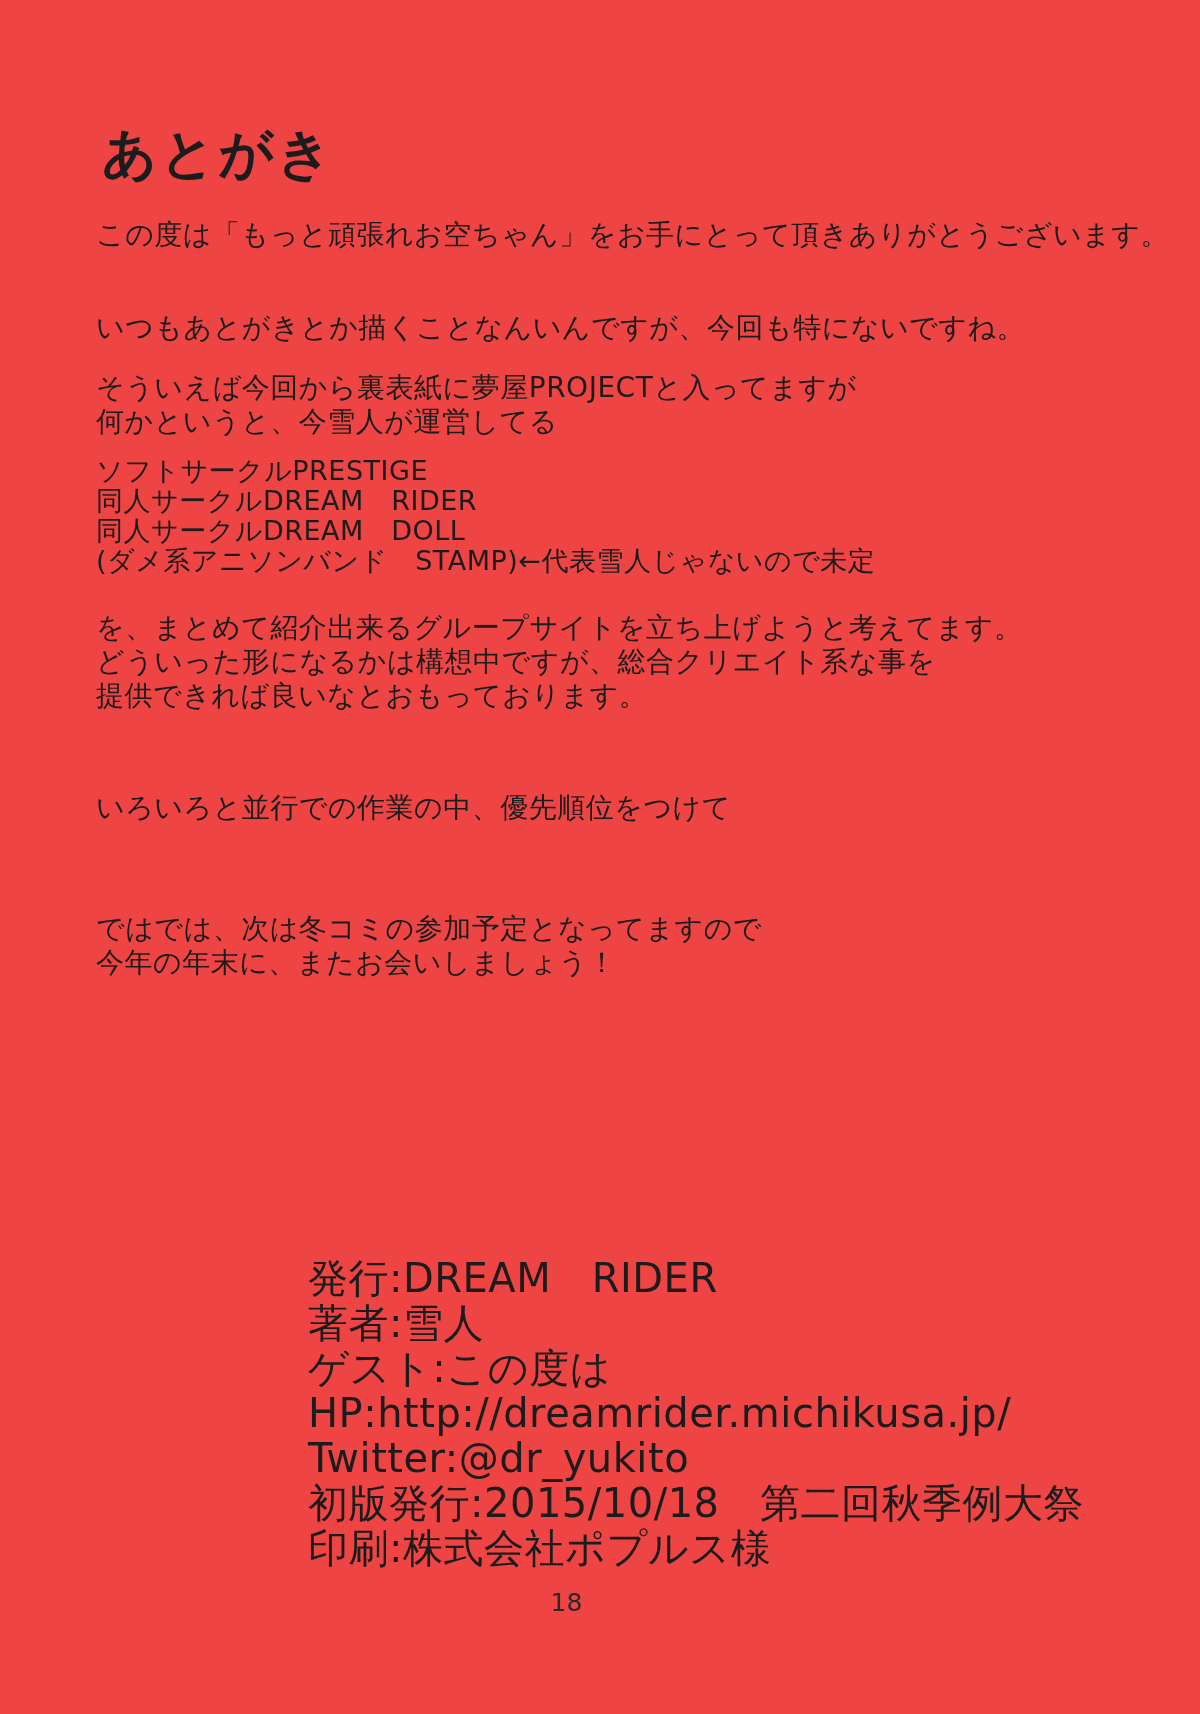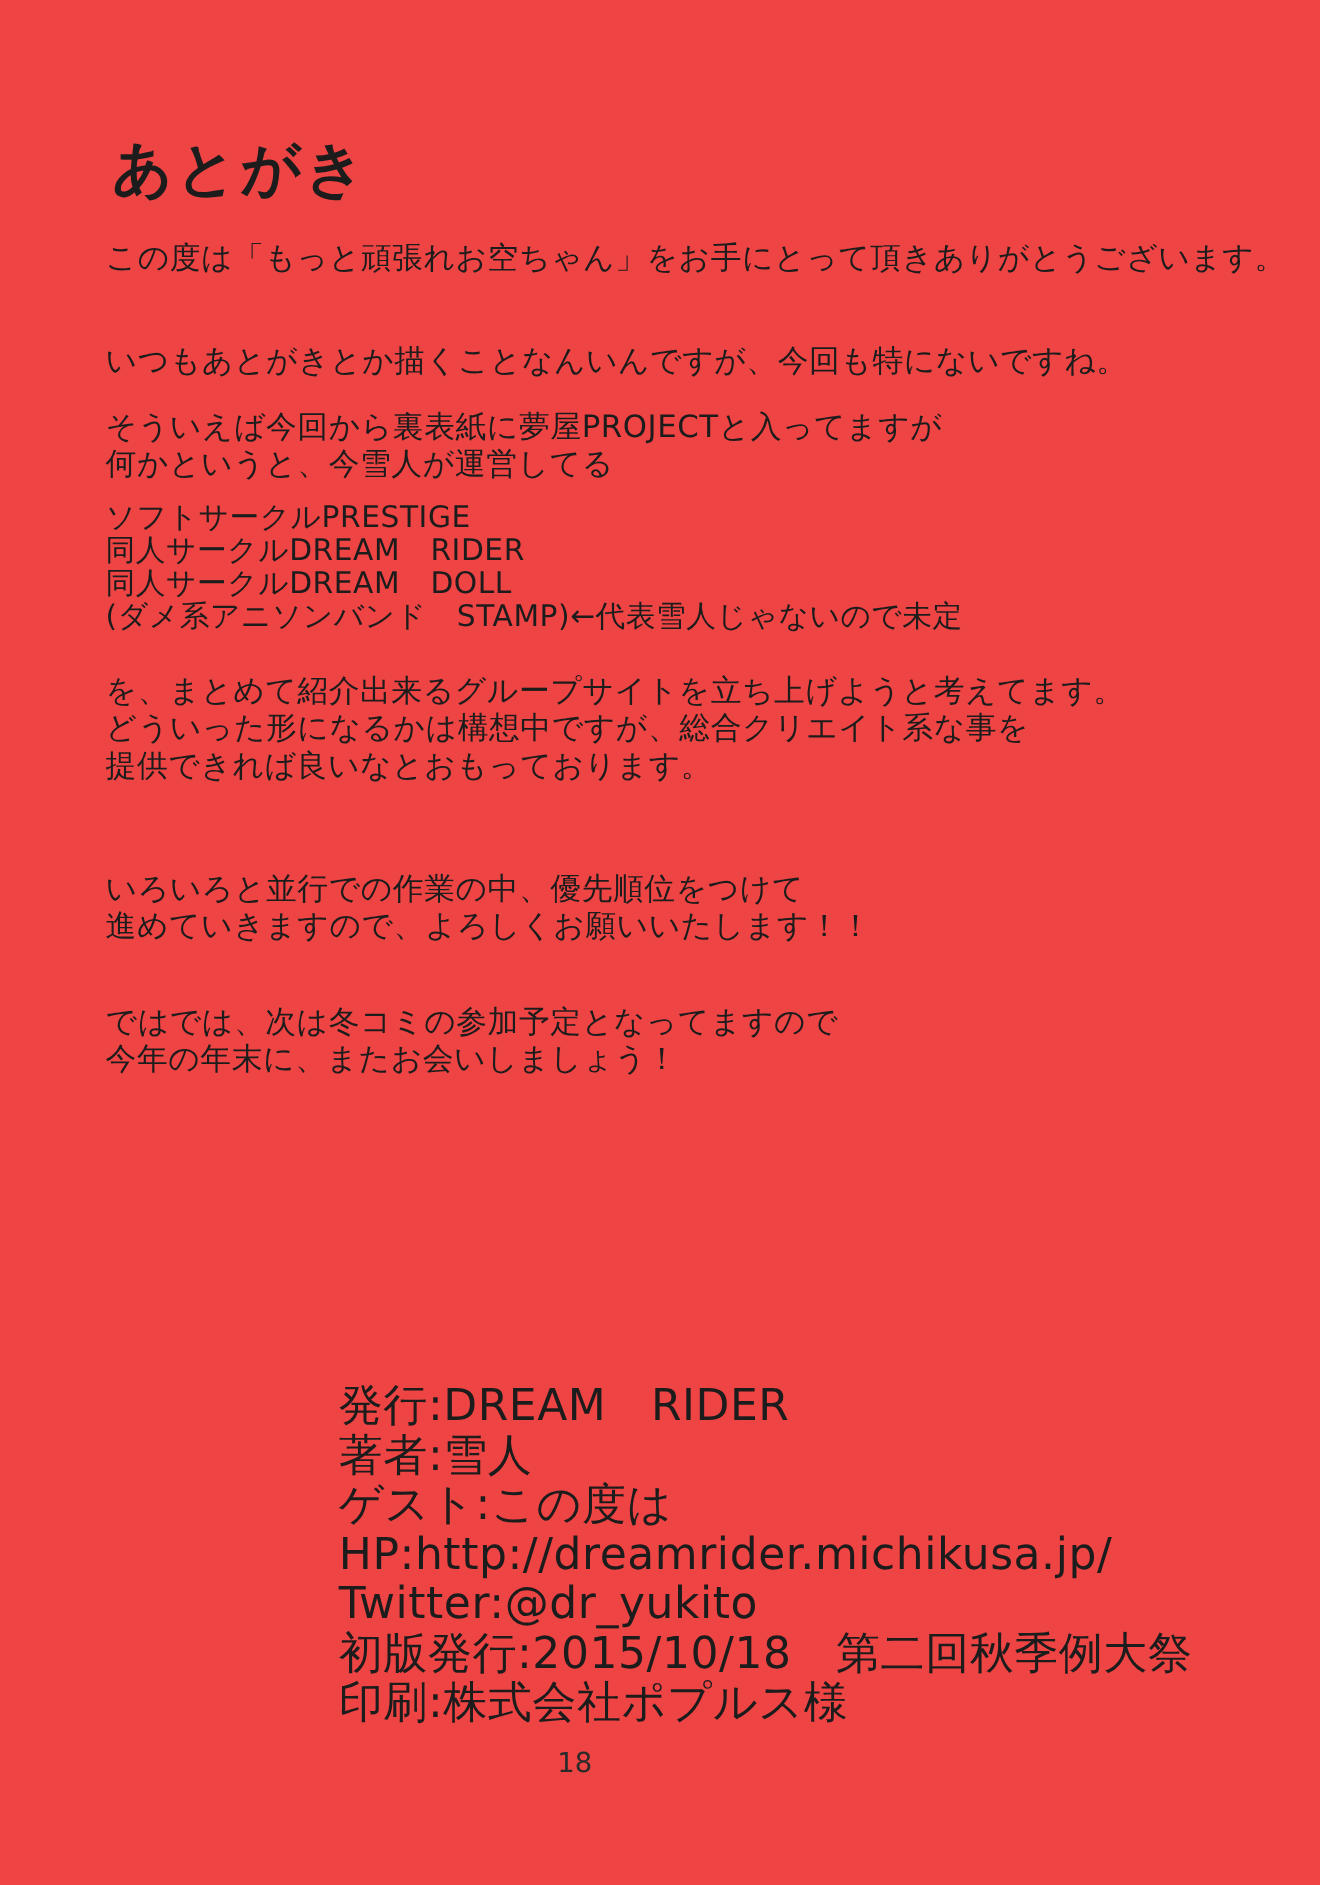--- a/index.html
+++ b/index.html
@@ -52,20 +52,21 @@
     margin-left: 40px;
   }
   .page-number {
     position: absolute;
     left: 0;
     top: 1588px;
     width: 1045px;
     text-align: center;
     font-size: 25px;
     color: #2a2a2a;
+    padding-left: 44px;
   }
   .line { min-height: 1em; }
 </style>
 </head>
 <body>
 
 <div class="doc-page">
 
   <h1 class="title">あとがき</h1>
 
@@ -90,21 +91,20 @@
   </div>
 
   <div class="para p5">
     <div class="line">を、まとめて紹介出来るグループサイトを立ち上げようと考えてます。</div>
     <div class="line">どういった形になるかは構想中ですが、総合クリエイト系な事を</div>
     <div class="line">提供できれば良いなとおもっております。</div>
   </div>
 
   <div class="para p6">
     <div class="line">いろいろと並行での作業の中、優先順位をつけて</div>
-    <div class="line">進めていきますので、よろしくお願いいたします！！</div>
   </div>
 
   <div class="para p7">
     <div class="line">ではでは、次は冬コミの参加予定となってますので</div>
     <div class="line">今年の年末に、またお会いしましょう！</div>
   </div>
 
   <div class="colophon">
     <div class="line">発行:DREAM　RIDER</div>
     <div class="line">著者:雪人</div>

